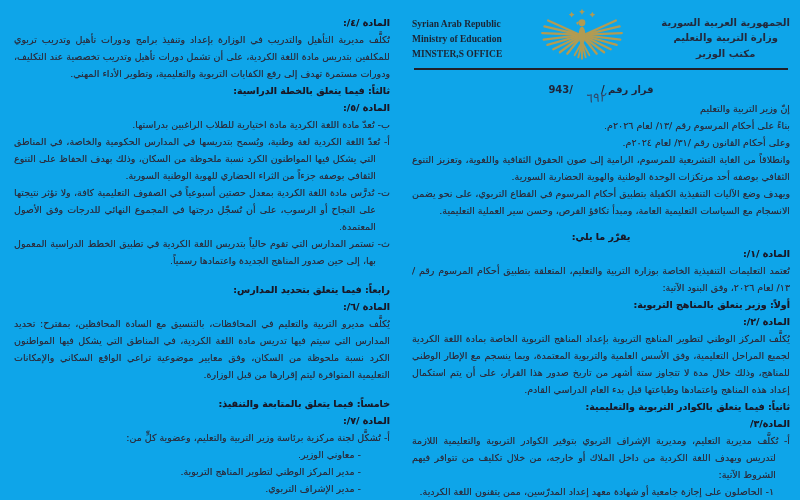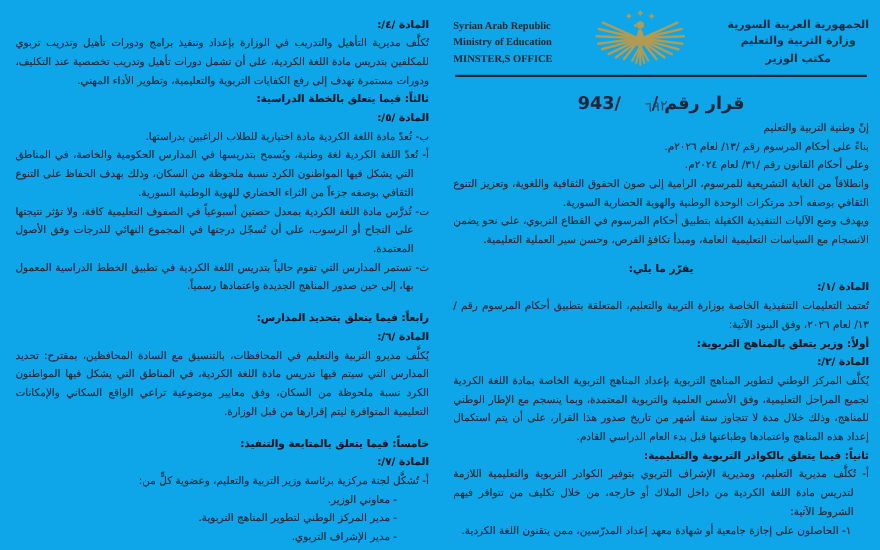--- a/index.html
+++ b/index.html
@@ -13,21 +13,21 @@
   .letterhead{display:flex;justify-content:space-between;align-items:center;height:56px;}
   .lh-en{font-family:"Liberation Serif",serif;font-weight:bold;font-size:9.5px;line-height:15px;
          color:#1c2433;padding-top:6px;}
   .lh-ar{direction:rtl;text-align:center;font-weight:bold;font-size:10px;line-height:15.5px;
          color:#232a3d;padding-top:4px;}
   .emblem{width:92px;height:56px;flex:0 0 auto;margin-top:0;}
   .rule{height:2px;background:#20202a;margin:4px 2px 0 2px;}
 
   
   .decree-row{direction:ltr;display:flex;justify-content:center;gap:28px;margin-top:14px;
-              font-weight:bold;font-size:16px;color:#20263a;}
+              font-weight:bold;font-size:10px;color:#20263a;}
   .handwriting{position:absolute;left:186px;top:90px;direction:rtl;font-size:13px;
                letter-spacing:7px;color:#35405f;transform:rotate(-5deg) skewX(-10deg);
                opacity:.9;}
 
   
   .blocks{direction:rtl;margin-top:5px;font-size:9.5px;line-height:17px;
           text-shadow:0 0 .5px rgba(40,40,60,.55);}
   .page-left .blocks{margin-top:0;}
   .line{margin:0;}
   .t-p{text-align:justify;}
@@ -136,31 +136,32 @@
     <div class="rule"></div>
 
     <div class="decree-row">
       <span dir="ltr">943/</span>
       <span dir="rtl" lang="ar">قرار رقم /</span>
     </div>
 
     <div class="handwriting" lang="ar">٦٩٢</div>
 
     <div class="blocks" lang="ar" dir="rtl">
-        <div class="line t-p">إنّ وطنية التربية والتعليم</div>
+        <div class="line t-p">إنّ وزير التربية والتعليم</div>
         <div class="line t-p">بناءً على أحكام المرسوم رقم /١٣/ لعام ٢٠٢٦م.</div>
         <div class="line t-p">وعلى أحكام القانون رقم /٣١/ لعام ٢٠٢٤م.</div>
         <div class="line t-p">وانطلاقاً من الغاية التشريعية للمرسوم، الرامية إلى صون الحقوق الثقافية واللغوية، وتعزيز التنوع الثقافي بوصفه أحد مرتكزات الوحدة الوطنية والهوية الحضارية السورية.</div>
         <div class="line t-p">ويهدف وضع الآليات التنفيذية الكفيلة بتطبيق أحكام المرسوم في القطاع التربوي، على نحو يضمن الانسجام مع السياسات التعليمية العامة، ومبدأ تكافؤ الفرص، وحسن سير العملية التعليمية.</div>
         <div class="line t-gap-sm"></div>
         <div class="line t-center">يقرّر ما يلي:</div>
         <div class="line t-h">المادة /١/:</div>
         <div class="line t-p">تُعتمد التعليمات التنفيذية الخاصة بوزارة التربية والتعليم، المتعلقة بتطبيق أحكام المرسوم رقم /١٣/ لعام ٢٠٢٦، وفق البنود الآتية:</div>
         <div class="line t-h">أولاً: وزير يتعلق بالمناهج التربوية:</div>
         <div class="line t-h">المادة /٢/:</div>
         <div class="line t-p">يُكلَّف المركز الوطني لتطوير المناهج التربوية بإعداد المناهج التربوية الخاصة بمادة اللغة الكردية لجميع المراحل التعليمية، وفق الأسس العلمية والتربوية المعتمدة، وبما ينسجم مع الإطار الوطني للمناهج، وذلك خلال مدة لا تتجاوز ستة أشهر من تاريخ صدور هذا القرار، على أن يتم استكمال إعداد هذه المناهج واعتمادها وطباعتها قبل بدء العام الدراسي القادم.</div>
         <div class="line t-h">ثانياً: فيما يتعلق بالكوادر التربوية والتعليمية:</div>
-        <div class="line t-li1">أ- تُكلَّف مديرية التعليم، ومديرية الإشراف التربوي بتوفير الكوادر التربوية والتعليمية اللازمة لتدريس مادة اللغة الكردية من داخل الملاك أو خارجه، من خلال تكليف من تتوافر فيهم الشروط الآتية:</div>
+        <div class="line t-h">المادة/٣/</div>
+        <div class="line t-li1">أ- تُكلَّف مديرية التعليم، ومديرية الإشراف التربوي بتوفير الكوادر التربوية والتعليمية اللازمة لتدريس ويهدف اللغة الكردية من داخل الملاك أو خارجه، من خلال تكليف من تتوافر فيهم الشروط الآتية:</div>
         <div class="line t-li2">١- الحاصلون على إجازة جامعية أو شهادة معهد إعداد المدرّسين، ممن يتقنون اللغة الكردية.</div>
       </div>
   </section>
 
 </div>
 
 </body></html>

